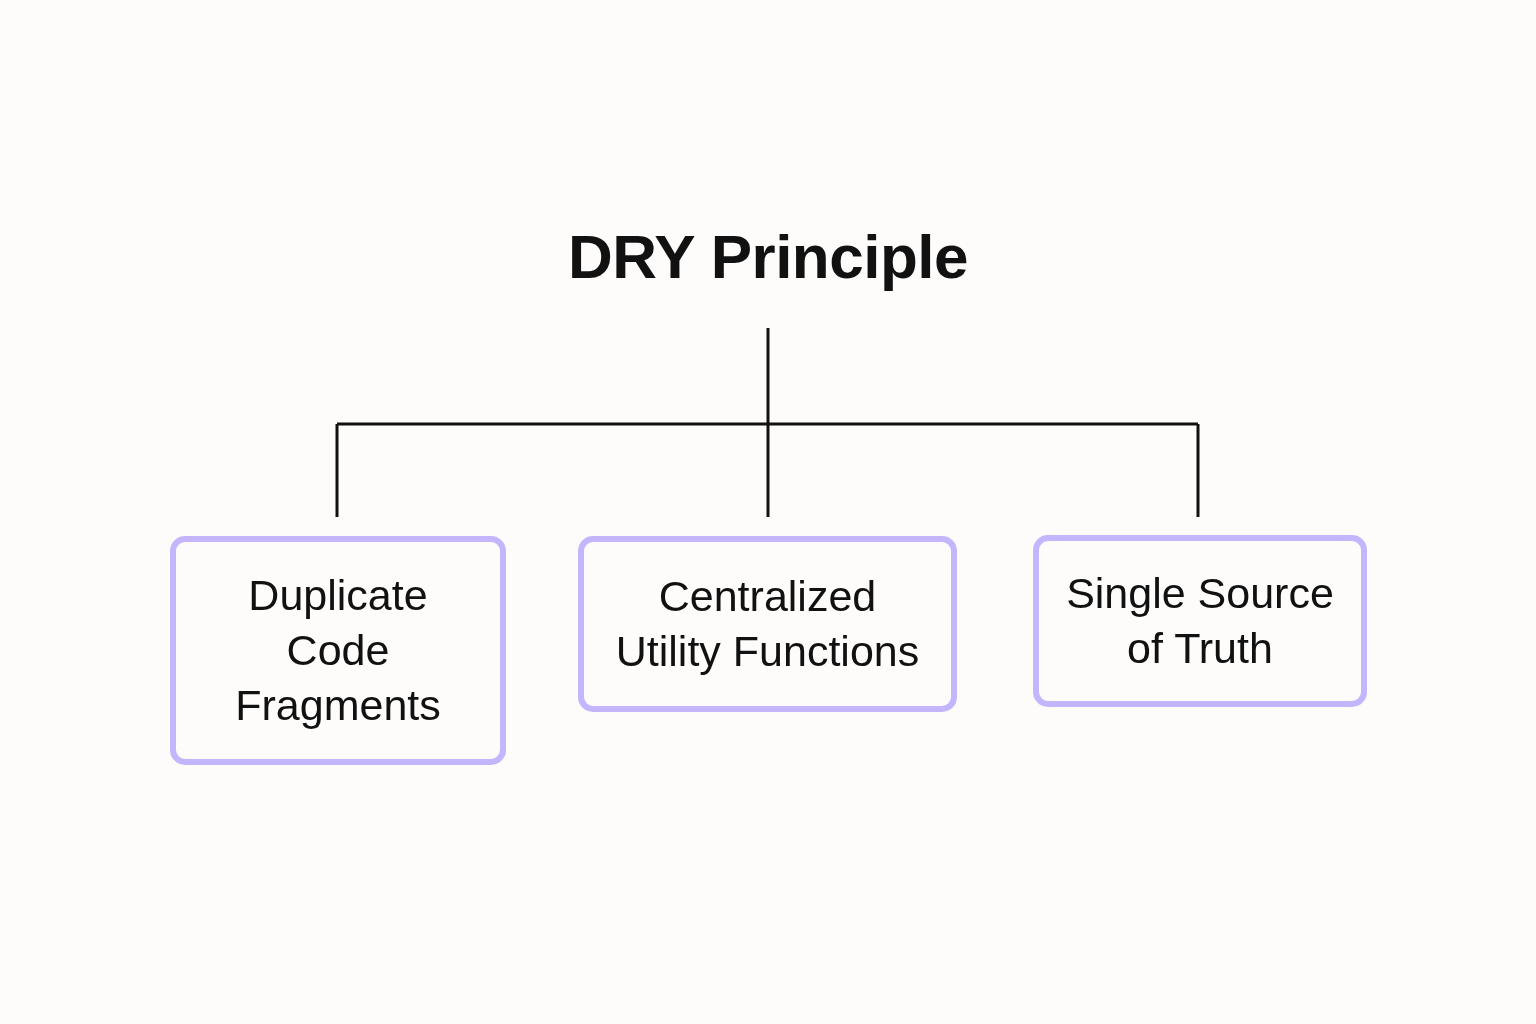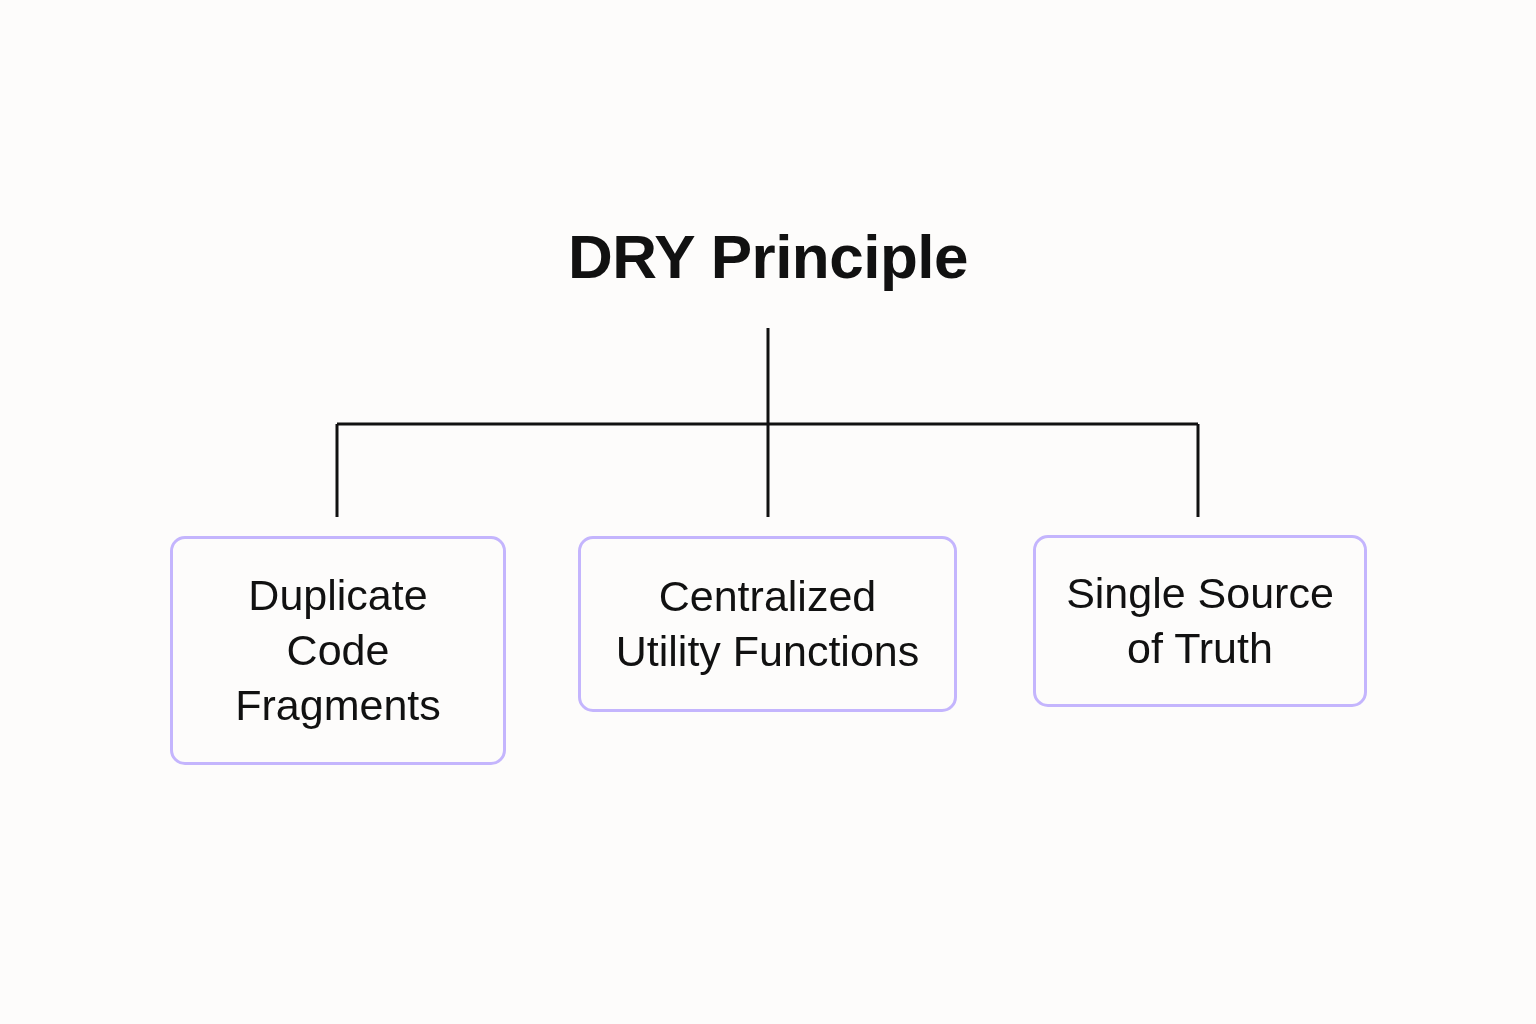--- a/index.html
+++ b/index.html
@@ -42,21 +42,21 @@
     left: 0;
     top: 0;
     width: 1536px;
     height: 1024px;
   }
 
   
   .node-box {
     position: absolute;
     box-sizing: border-box;
-    border: 3px solid #c4b5fd;
+    border: 6px solid #c4b5fd;
     border-radius: 15px;
     background: #fdfcfb;
     display: flex;
     align-items: center;
     justify-content: center;
     text-align: center;
   }
   .node-label {
     font-size: 43px;
     line-height: 55px;

